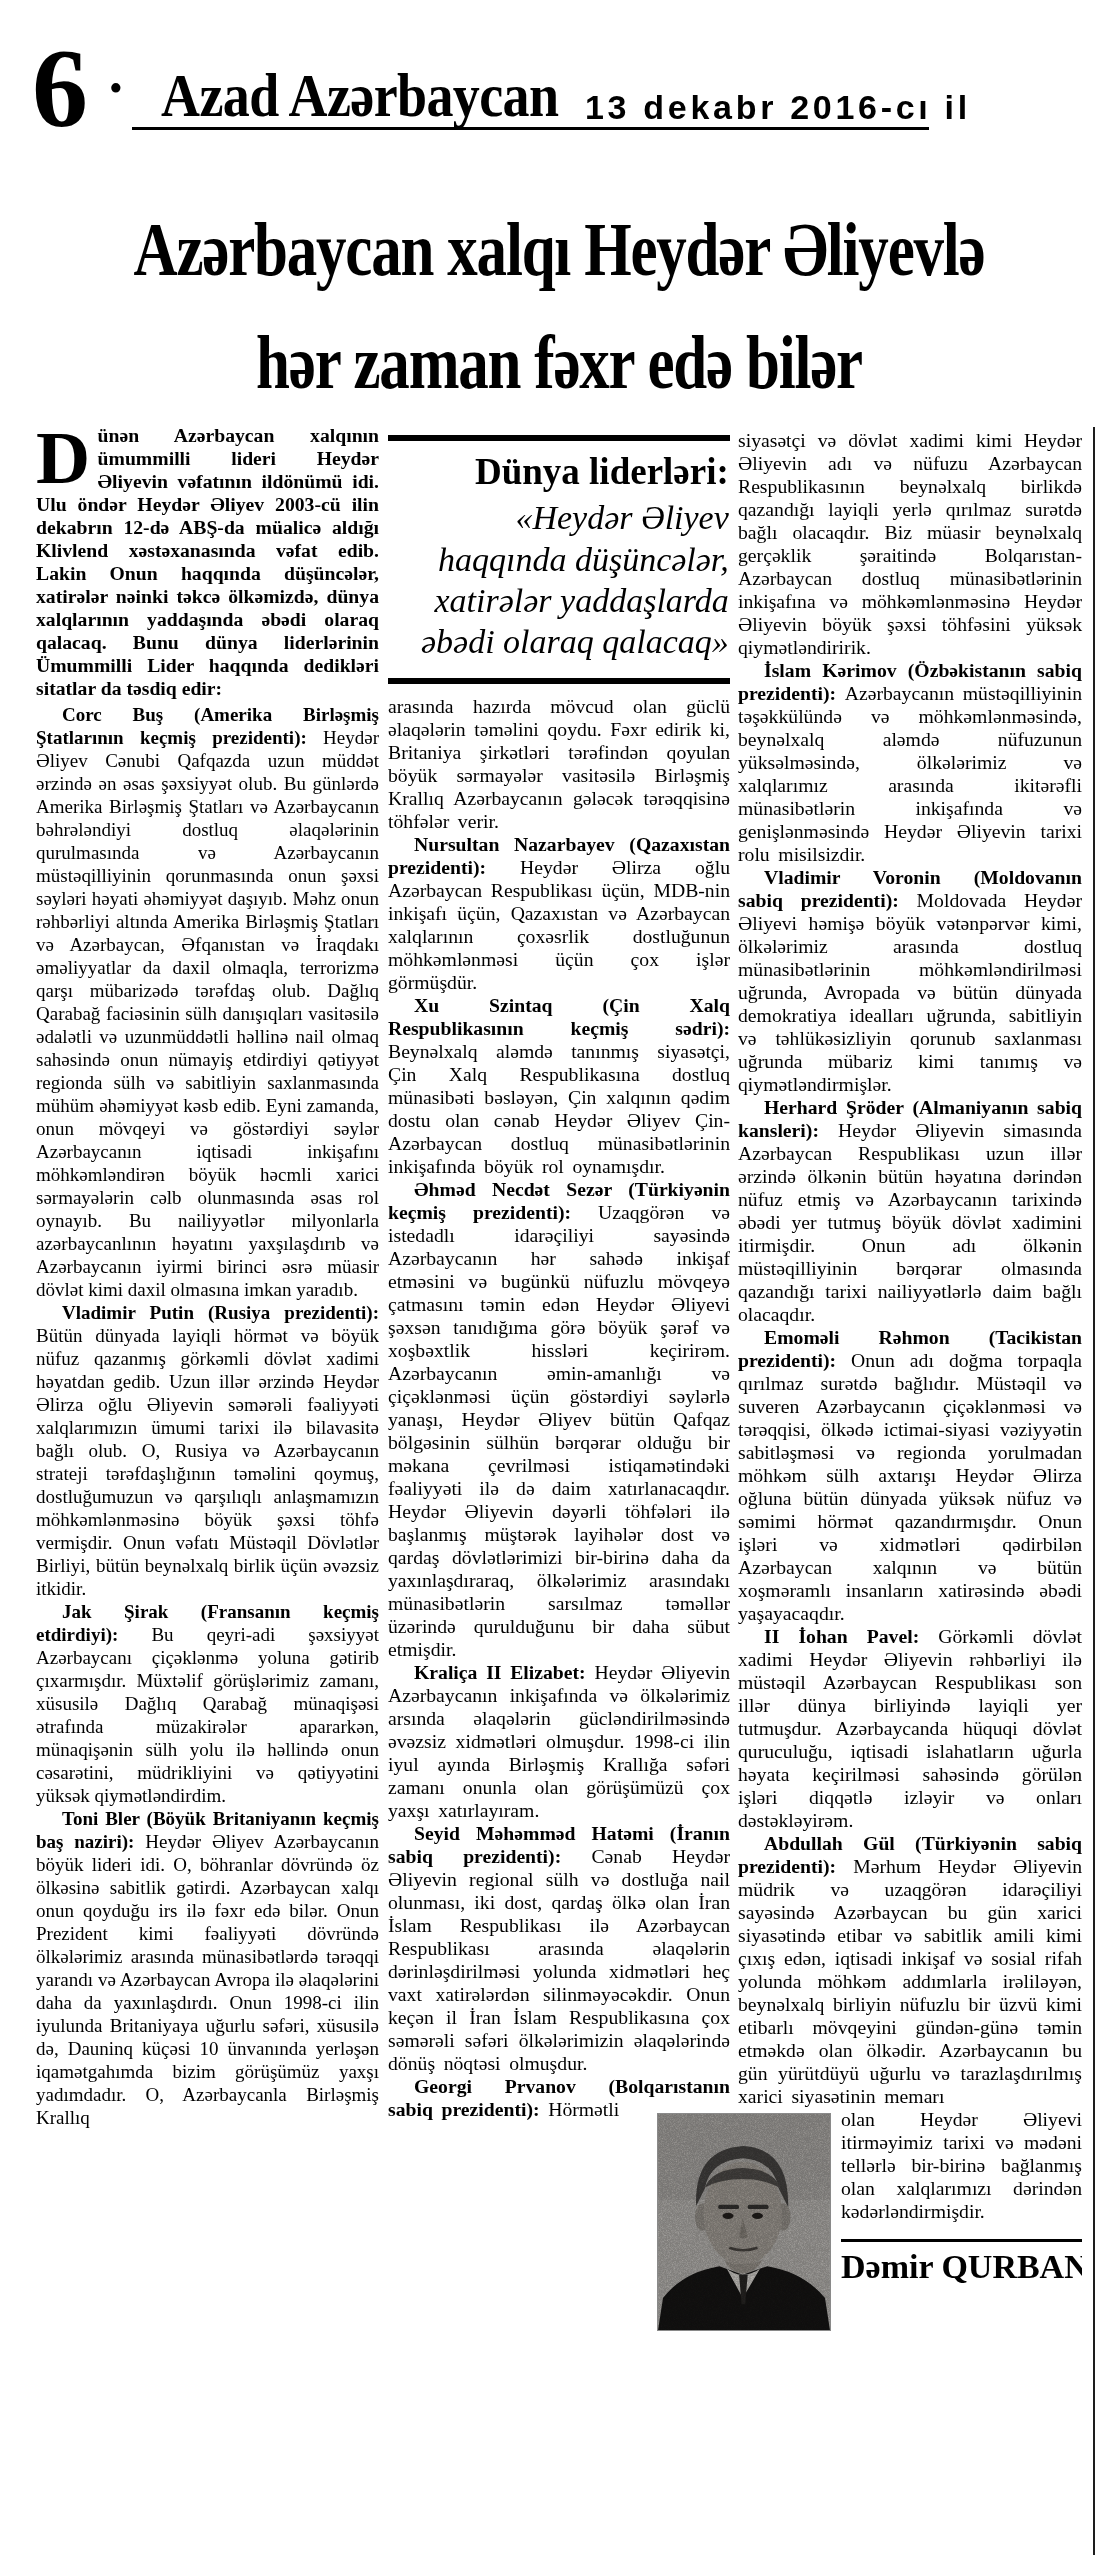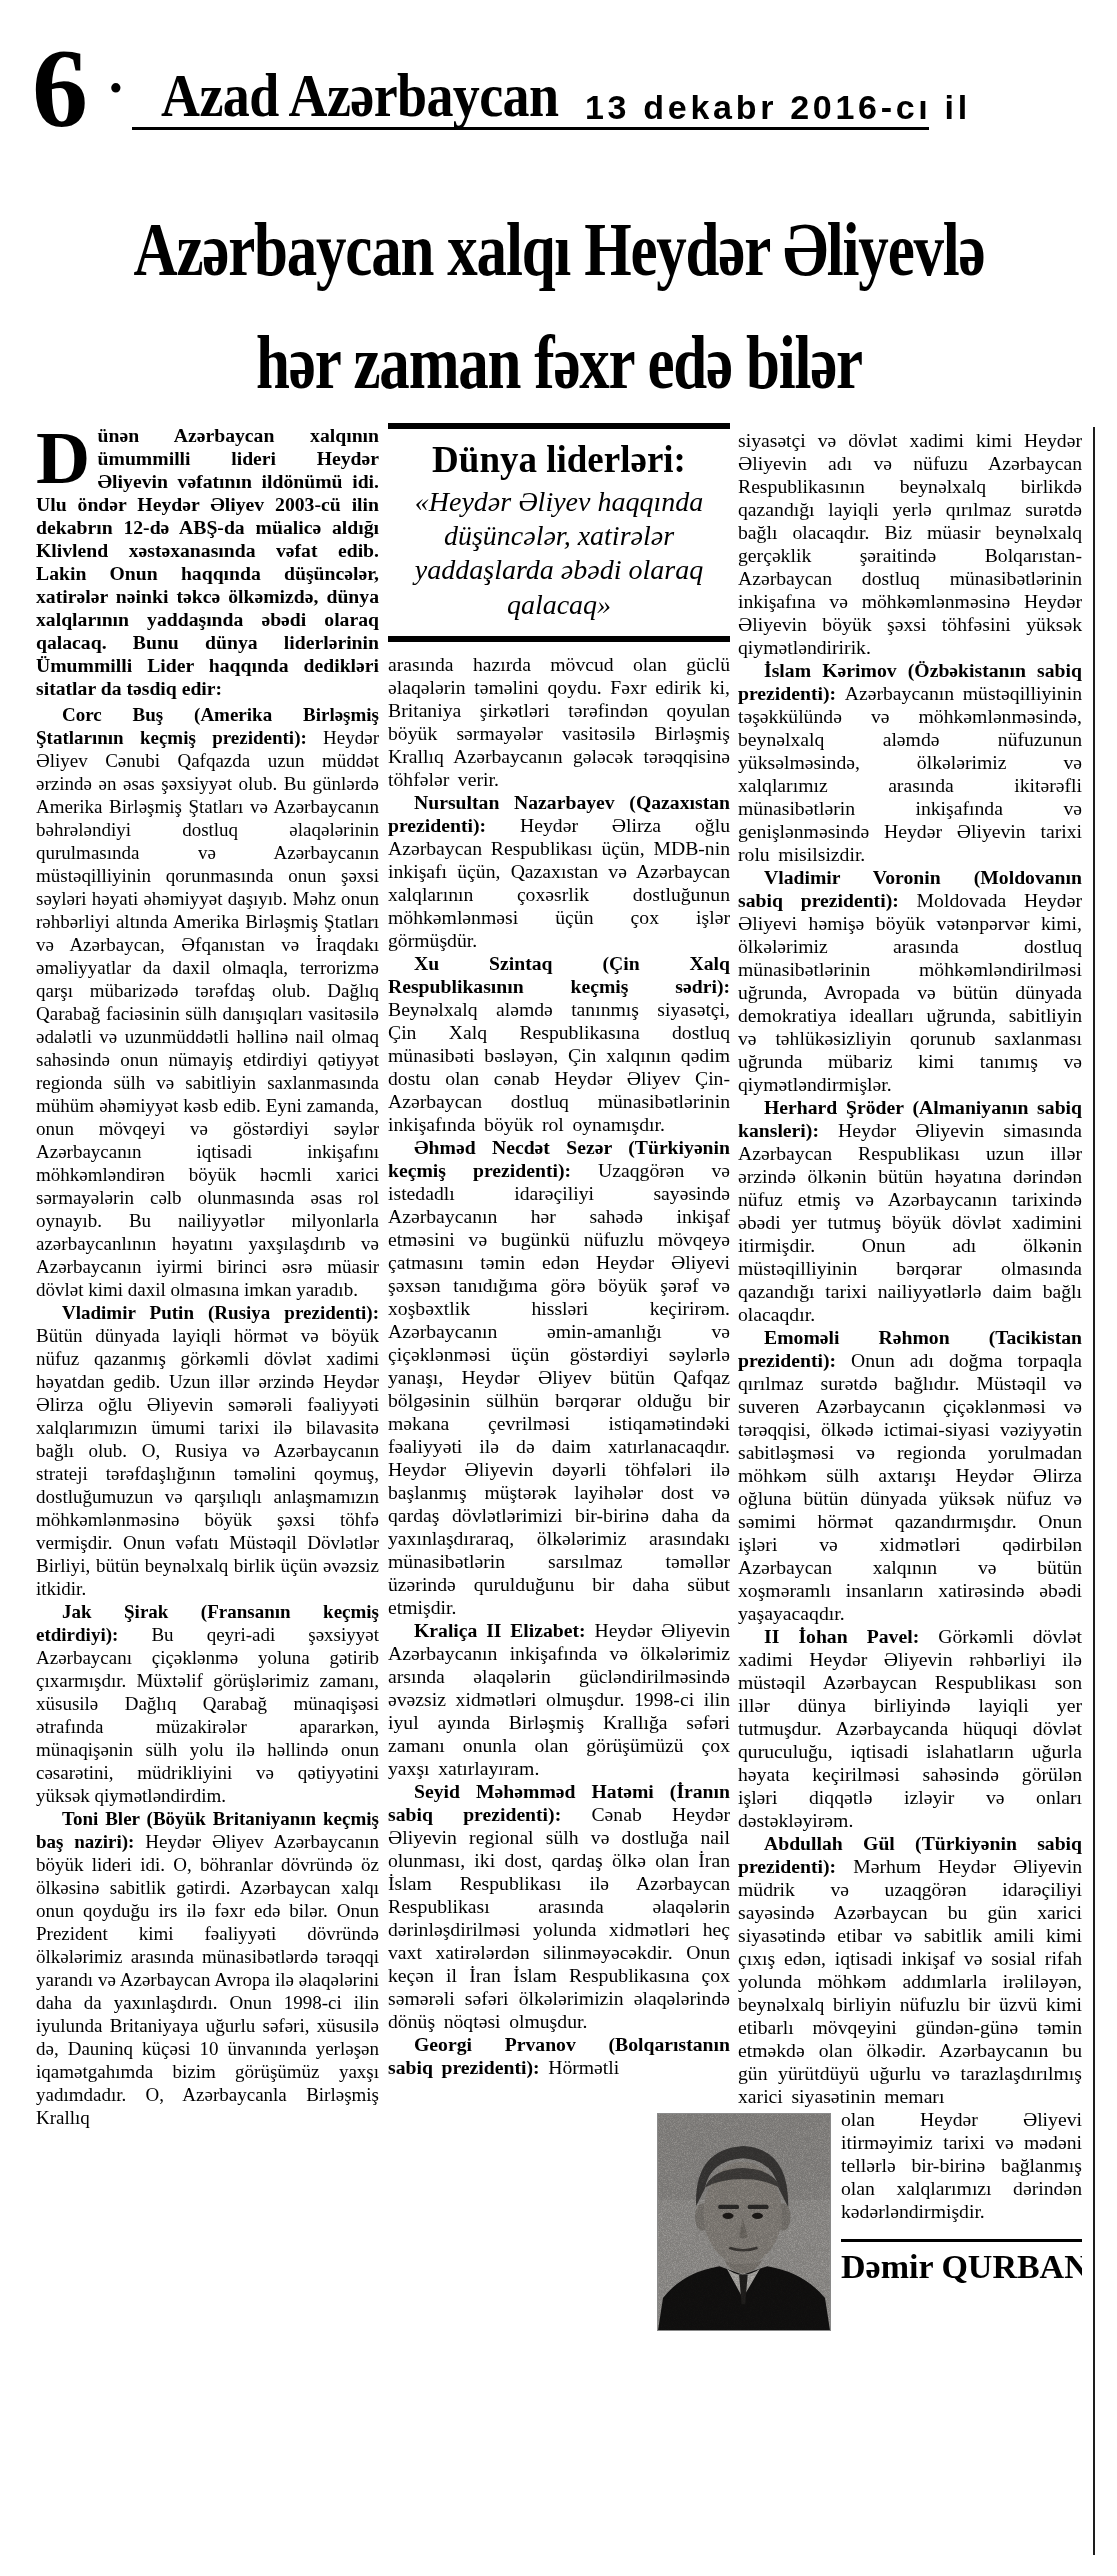--- a/index.html
+++ b/index.html
@@ -68,25 +68,25 @@
   .lead { margin:0 0 2.5px 0; font-weight:bold; font-size:19.7px; line-height:23px; text-indent:0; }
   .dropcap {
     float:left; font-weight:bold;
     font-size:75px; line-height:58px;
     margin:4.9px 7.4px 0 0;
   }
 
   
   .qbox {
     border-top:6.8px solid #000; border-bottom:6.8px solid #000;
-    margin:0 0 11px 0; padding:9.8px 1.2px 14.7px;
-    text-align:center; word-spacing:normal; text-indent:0;
+    margin:12px 0 11px 0; padding:9.8px 1.2px 14.7px;
+    text-align:right; word-spacing:normal; text-indent:0;
   }
   .qtitle { font-size:37px; font-weight:bold; line-height:1.15; margin-bottom:3.7px; }
-  .qtext  { font-size:28px; font-style:italic; line-height:1.22; }
+  .qtext  { font-size:34px; font-style:italic; line-height:1.22; }
 
   
   .photo-float {
     float:left;
     width:172px; height:216px;
     margin:6.1px 11px 4.9px -80px;
     outline:0.6px solid #8a8a8a;
   }
   .byline {
     overflow:hidden;               

